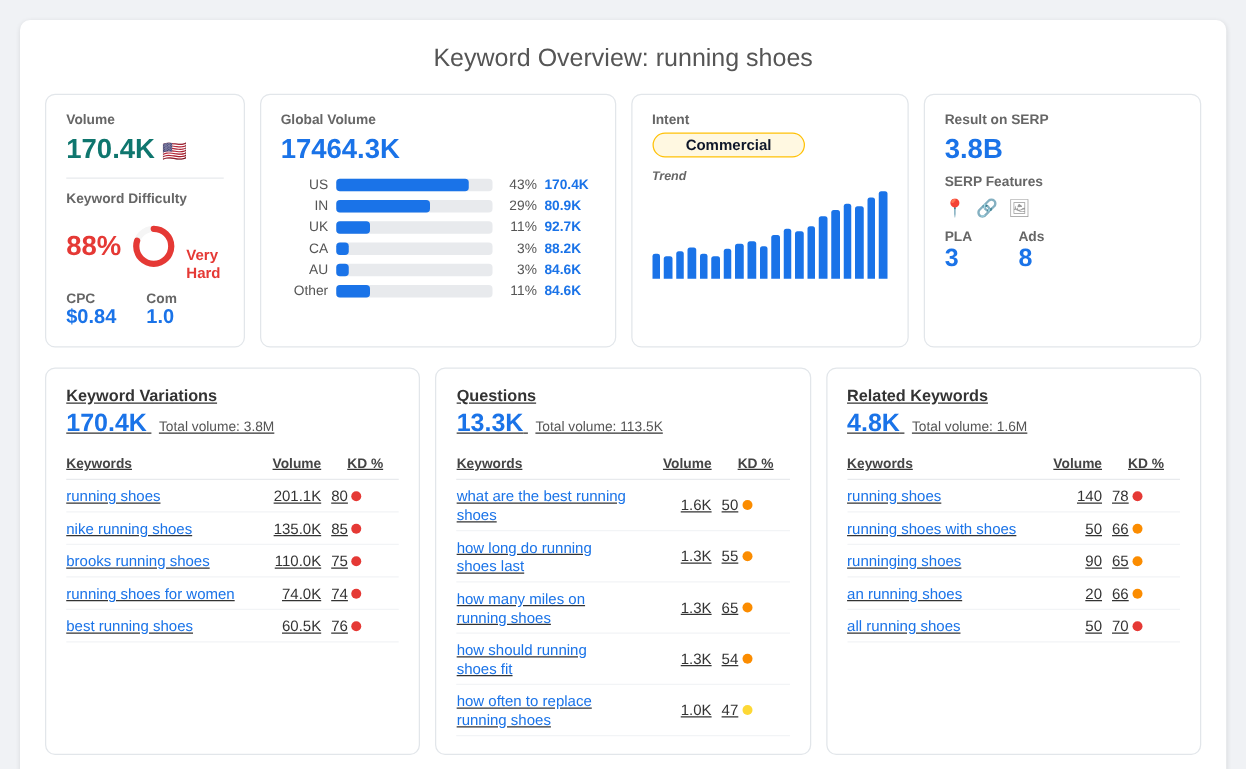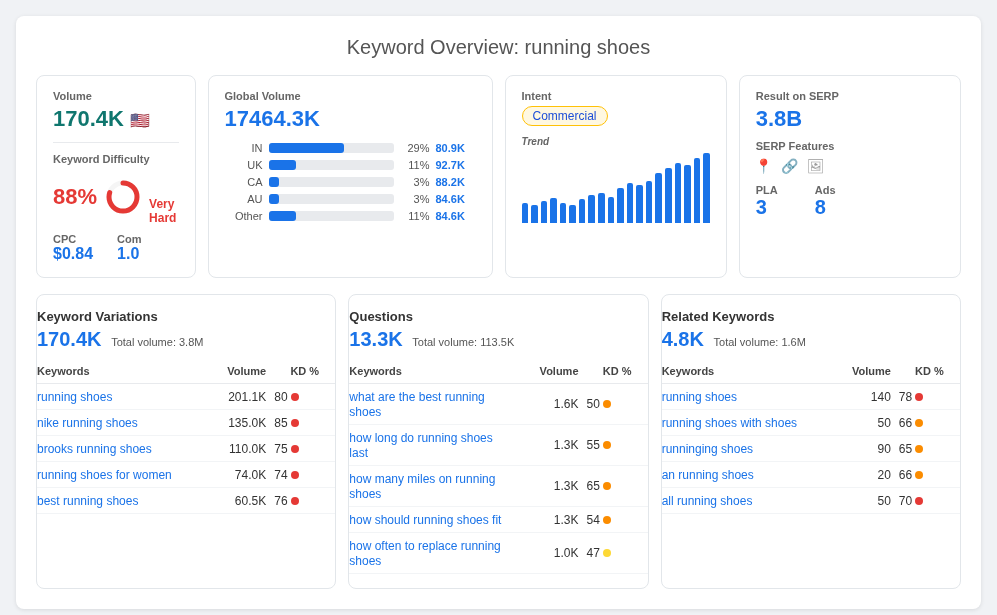--- a/index.html
+++ b/index.html
@@ -78,25 +78,25 @@
     .bar-track { flex: 1; background: #e8eaed; border-radius: 3px; height: 10px; }
     .bar-fill { height: 10px; background: #1a73e8; border-radius: 3px; }
     .bar-pct { width: 30px; font-size: 11px; color: #555; text-align: right; }
     .bar-num { width: 40px; font-size: 11px; color: #1a73e8; font-weight: 600; }
 
     
     .intent-badge {
       display: inline-block;
       background: #fff8e1;
       border: 1px solid #ffc107;
-      color: #1d4ed8;
+      color: #0f172a;
       border-radius: 12px;
-      padding: 2px 10px;
+      padding: 2px 26px;
       font-size: 12px;
-      font-weight: 400;
+      font-weight: 700;
       margin-bottom: 10px;
     }
     .trend-label { font-size: 10px; color: #666; font-weight: 600; margin-bottom: 6px; font-style: italic; }
     .trend-chart { display: flex; align-items: flex-end; gap: 3px; height: 70px; }
     .trend-bar { background: #1a73e8; border-radius: 2px 2px 0 0; flex: 1; }
 
     
     .serp-value { font-size: 22px; font-weight: 700; color: #1a73e8; margin-bottom: 8px; }
     .serp-features-label { font-size: 11px; color: #666; font-weight: 600; margin-bottom: 6px; }
     .serp-icons { display: flex; gap: 8px; margin-bottom: 10px; }
@@ -108,22 +108,23 @@
     
     .bottom-row {
       display: flex;
       gap: 12px;
     }
     .bottom-card {
       flex: 1;
       background: #fff;
       border: 1px solid #e2e6ea;
       border-radius: 8px;
-      padding: 14px 0;
+      padding: 14px 16px;
       overflow: hidden;
+      text-decoration: underline;
     }
     .section-title { font-size: 13px; font-weight: 700; color: #333; margin-bottom: 4px; }
     .section-count { font-size: 20px; font-weight: 700; color: #1a73e8; display: inline; }
     .section-sub { font-size: 11px; color: #555; margin-left: 6px; }
     .table-header {
       display: flex;
       border-bottom: 1px solid #e8eaed;
       padding: 6px 0;
       margin-top: 8px;
     }
@@ -181,20 +182,28 @@
           <div class="label">Com</div>
           <div class="val">1.0</div>
         </div>
       </div>
     </div>
 
     <div class="card card-global">
       <div class="card-label">Global Volume</div>
       <div class="global-val">17464.3K</div>
       <div id="bar-container">
+          <div class="bar-row">
+    <span class="bar-label">US</span>
+    <div class="bar-track">
+      <div class="bar-fill" style="width:85%"></div>
+    </div>
+    <span class="bar-pct">43%</span>
+    <span class="bar-num">170.4K</span>
+  </div>
           <div class="bar-row">
     <span class="bar-label">IN</span>
     <div class="bar-track">
       <div class="bar-fill" style="width:60%"></div>
     </div>
     <span class="bar-pct">29%</span>
     <span class="bar-num">80.9K</span>
   </div>
           <div class="bar-row">
     <span class="bar-label">UK</span>

